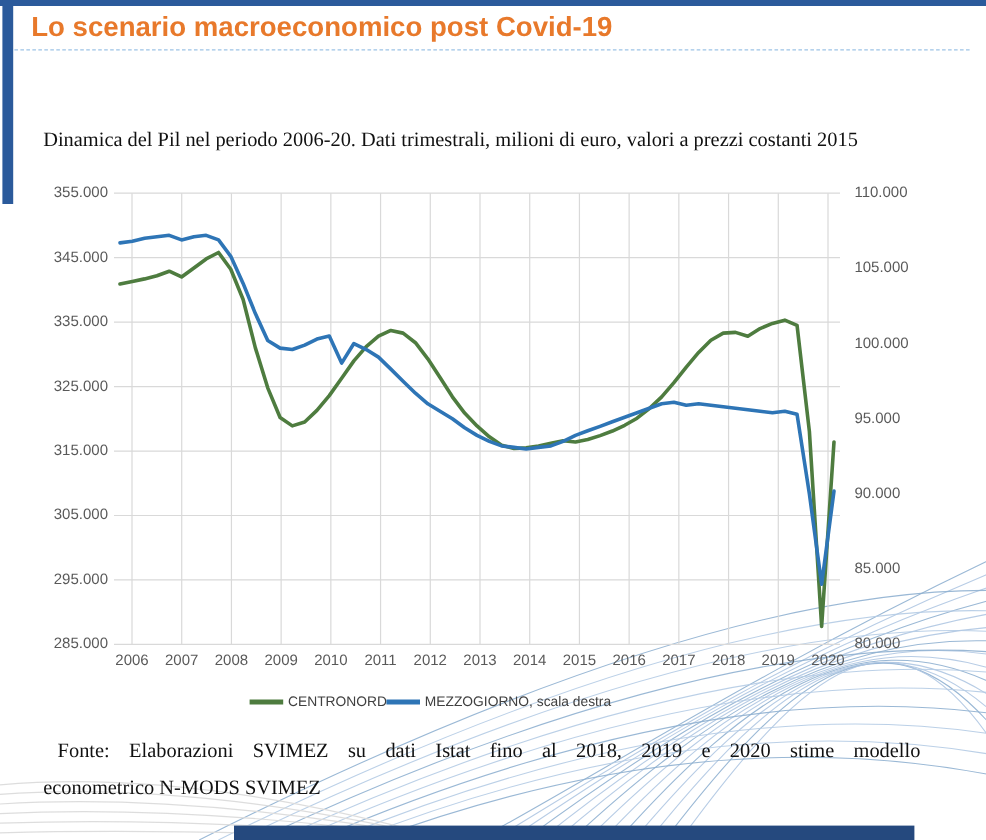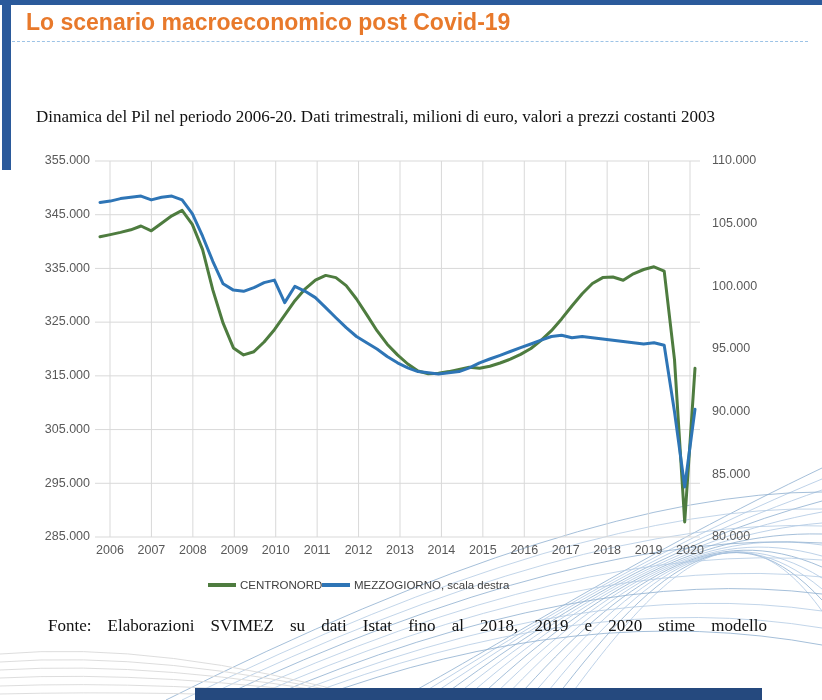--- a/index.html
+++ b/index.html
@@ -137,18 +137,19 @@
         <text x="354" y="585.5" fill="#404040" font-size="11.5" font-family="&quot;Liberation Sans&quot;,sans-serif" dominant-baseline="middle">MEZZOGIORNO, scala destra</text>
       </g>
     </svg>
 
   <div class="top-bar"></div>
   <div class="left-bar"></div>
 
   <h1 class="title">Lo scenario macroeconomico post Covid-19</h1>
   <div class="title-rule"></div>
 
-  <p class="subtitle">Dinamica del Pil nel periodo 2006-20. Dati trimestrali, milioni di euro, valori a prezzi costanti 2003</p>
+  <p class="subtitle">Dinamica del Pil nel periodo 2006-20. Dati trimestrali, milioni di euro, valori a prezzi costanti 2015</p>
 
   <p class="source line1">Fonte: Elaborazioni SVIMEZ su dati Istat fino al 2018,  2019 e 2020 stime modello</p>
+  <p class="source line2">econometrico N-MODS SVIMEZ</p>
 
   <div class="bottom-bar"></div>
 </div>
 
 </body></html>

